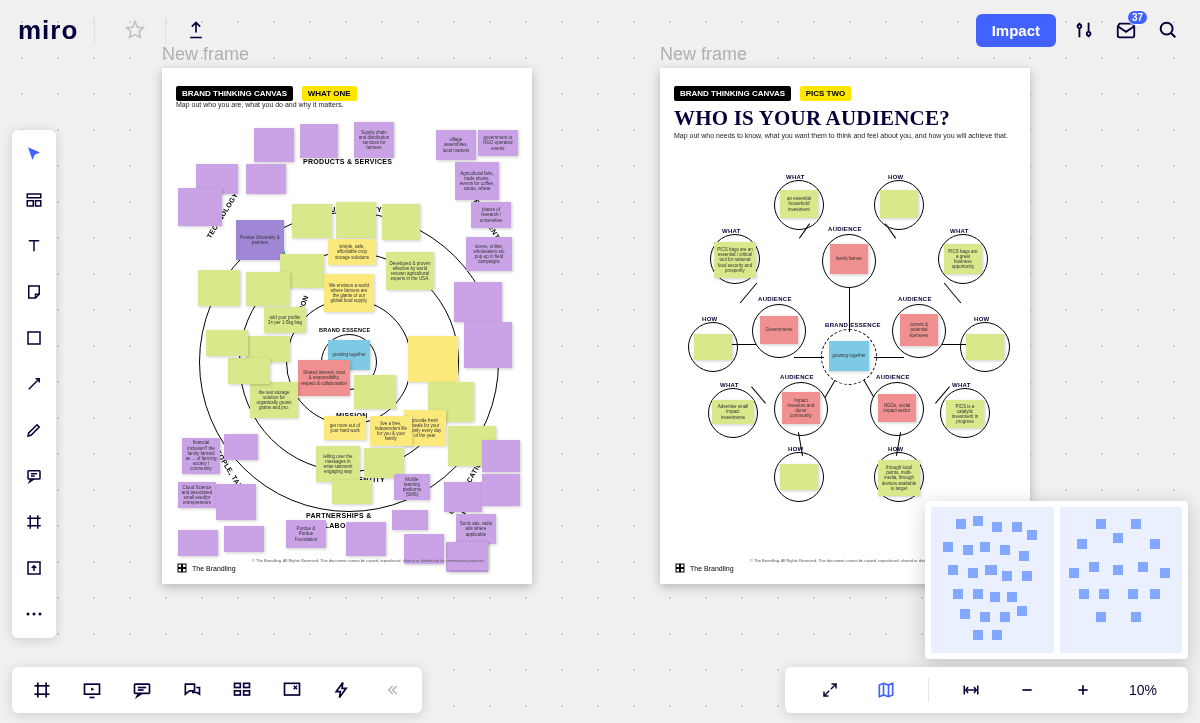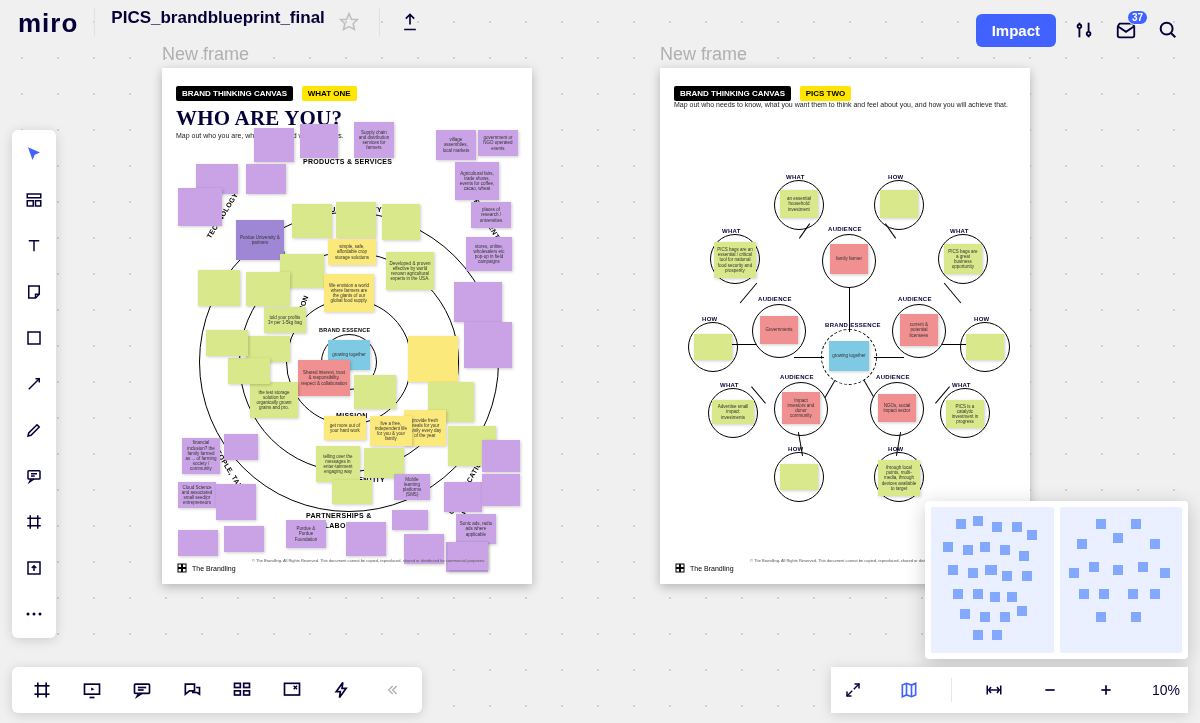--- a/index.html
+++ b/index.html
@@ -2,40 +2,40 @@
 <html><head>
 <meta charset="utf-8">
 <style>
   * { box-sizing: border-box; }
   html, body { margin:0; padding:0; width:1200px; height:723px; font-family: -apple-system, Helvetica, Arial, sans-serif; overflow:hidden; background:#f0f0f0; color:#050038;}
   .dot-grid { position:absolute; inset:0;
     background-image: radial-gradient(circle, #d0d0d0 1px, transparent 1px);
     background-size: 36px 36px; background-position: 4px 4px; }
 
   
-  .topbar { position:absolute; top:8px; left:18px; right:18px; height:44px; display:flex; }
+  .topbar { position:absolute; top:8px; left:18px; right:18px; height:44px; display:flex; align-items:center; }
   .logo { font-weight:700; font-size:26px; letter-spacing:1px; color:#050038;}
   .vdiv { width:1px; height:28px; background:#e0e0e0; margin:0 16px;}
   .board-title { font-weight:600; font-size:17px;}
   .icon-btn { width:28px; height:28px; display:flex; align-items:center; justify-content:center; color:#050038; cursor:pointer;}
   .top-right { position:absolute; right:18px; top:8px; height:44px; display:flex; align-items:center; gap:14px;}
   .share { background:#4262ff; color:#fff; border:none; border-radius:6px; padding:8px 16px; font-weight:700; font-size:15px; cursor:pointer;}
   .badge-wrap { position:relative;}
   .badge { position:absolute; top:-6px; right:-8px; background:#4262ff; color:#fff; font-size:10px; font-weight:700; padding:1px 4px; border-radius:8px; border:1.5px solid #fff;}
 
   
   .ltoolbar { position:absolute; left:12px; top:130px; width:44px; background:#fff; border-radius:6px; box-shadow:0 2px 12px rgba(0,0,0,.15); display:flex; flex-direction:column; align-items:center; padding:10px 0; gap:18px;}
   .ltoolbar .icon-btn svg, .topbar svg, .top-right svg, .bbar svg, .zoom svg { display:block;}
   .cursor svg path { fill:#4262ff;}
 
   
   .bbar { position:absolute; left:12px; bottom:10px; height:46px; background:#fff; border-radius:6px; box-shadow:0 2px 12px rgba(0,0,0,.15); display:flex; align-items:center; padding:0 16px; gap:22px;}
 
   
-  .zoom { position:absolute; right:12px; bottom:10px; height:46px; background:#fff; border-radius:0; box-shadow:0 2px 12px rgba(0,0,0,.15); display:flex; align-items:center; padding:0 8px; gap:28px; font-size:14px;}
+  .zoom { position:absolute; right:12px; bottom:10px; height:46px; background:#fff; border-radius:6px; box-shadow:0 2px 12px rgba(0,0,0,.15); display:flex; align-items:center; padding:0 31px; gap:28px; font-size:14px;}
   .zoom .sep { width:1px; height:24px; background:#e6e6e6;}
   .map-icon { color:#4262ff;}
 
   
   .minimap { position:absolute; right:12px; bottom:64px; width:263px; height:158px; background:#fff; border-radius:4px; box-shadow:0 4px 20px rgba(0,0,0,.2); padding:6px; display:flex; gap:6px;}
   .mm-page { flex:1; background:#eaf0ff; border-radius:2px; position:relative; overflow:hidden;}
   .mm-note { position:absolute; background:#7da3ff; opacity:.95;}
 
   
   .frame-label { position:absolute; color:#b0b0b0; font-size:18px;}
@@ -65,21 +65,20 @@
   .foot-txt { position:absolute; font-size:4px; color:#555; line-height:1.2;}
 </style>
 </head>
 <body>
 
 <div class="dot-grid"></div>
 
 <div class="topbar">
   <div class="logo">miro</div>
   <div class="vdiv"></div>
-  <div class="board-title">PICS_brandblueprint_final</div>
   <div class="icon-btn" style="margin-left:10px; color:#c0c0c0;">
     <svg width="20" height="20" viewBox="0 0 24 24" fill="none" stroke="currentColor" stroke-width="2">
         <polygon points="12 2 15 9 22 9 17 14 18.5 21 12 17.5 5.5 21 7 14 2 9 9 9"></polygon>
       </svg>
   </div>
   <div class="vdiv"></div>
   <div class="icon-btn">
     <svg width="20" height="20" viewBox="0 0 24 24" fill="none" stroke="currentColor" stroke-width="2">
         <path d="M12 3v12M7 8l5-5 5 5M5 21h14"></path>
       </svg>
@@ -183,21 +182,20 @@
     </div>
 </div>
 
 <div class="frame-label" style="left:162px; top:44px;">New frame</div>
 <div class="frame-label" style="left:660px; top:44px;">New frame</div>
 
 <div class="frame" style="left:162px; top:68px; width:370px; height:516px;">
   <div class="pad">
     <span class="btc">BRAND THINKING CANVAS</span>
     <span class="part">WHAT ONE</span>
-    <div class="ftitle">WHO ARE YOU?</div>
     <div class="fsub">Map out who you are, what you do and why it matters.</div>
 
     
     <div class="ring" style="left:23px; top:130px; width:300px; height:300px;"></div>
     <div class="ring" style="left:63px; top:170px; width:220px; height:220px;"></div>
     <div class="ring" style="left:110px; top:217px; width:126px; height:126px;"></div>
     <div class="ring" style="left:145px; top:252px; width:56px; height:56px;"></div>
 
     
     <div class="arc-lbl" style="left:127px; top:76px;">PRODUCTS &amp; SERVICES</div>
@@ -296,20 +294,21 @@
         <rect x="13" y="13" width="7" height="7"></rect>
       </svg>
     <span>The Brandling</span>
   </div>
 </div>
 
 <div class="frame" style="left:660px; top:68px; width:370px; height:516px;">
   <div class="pad">
     <span class="btc">BRAND THINKING CANVAS</span>
     <span class="part">PICS TWO</span>
+    <div class="ftitle">WHO IS YOUR AUDIENCE?</div>
     <div class="fsub">Map out who needs to know, what you want them to think and feel about you, and how you will achieve that.</div>
 
     
     <div class="circ dash" style="left:147px; top:247px; width:56px; height:56px;"></div>
     <div class="circ-lbl" style="left:151px; top:240px;">BRAND ESSENCE</div>
     <div class="note n-bl" style="left:155px; top:259px; width:40px; height:30px;">growing together</div>
 
     
     <div class="small-line" style="left:175px; top:200px; height:50px;"></div>
     <div class="small-line-h" style="left:120px; top:275px; width:30px;"></div>

